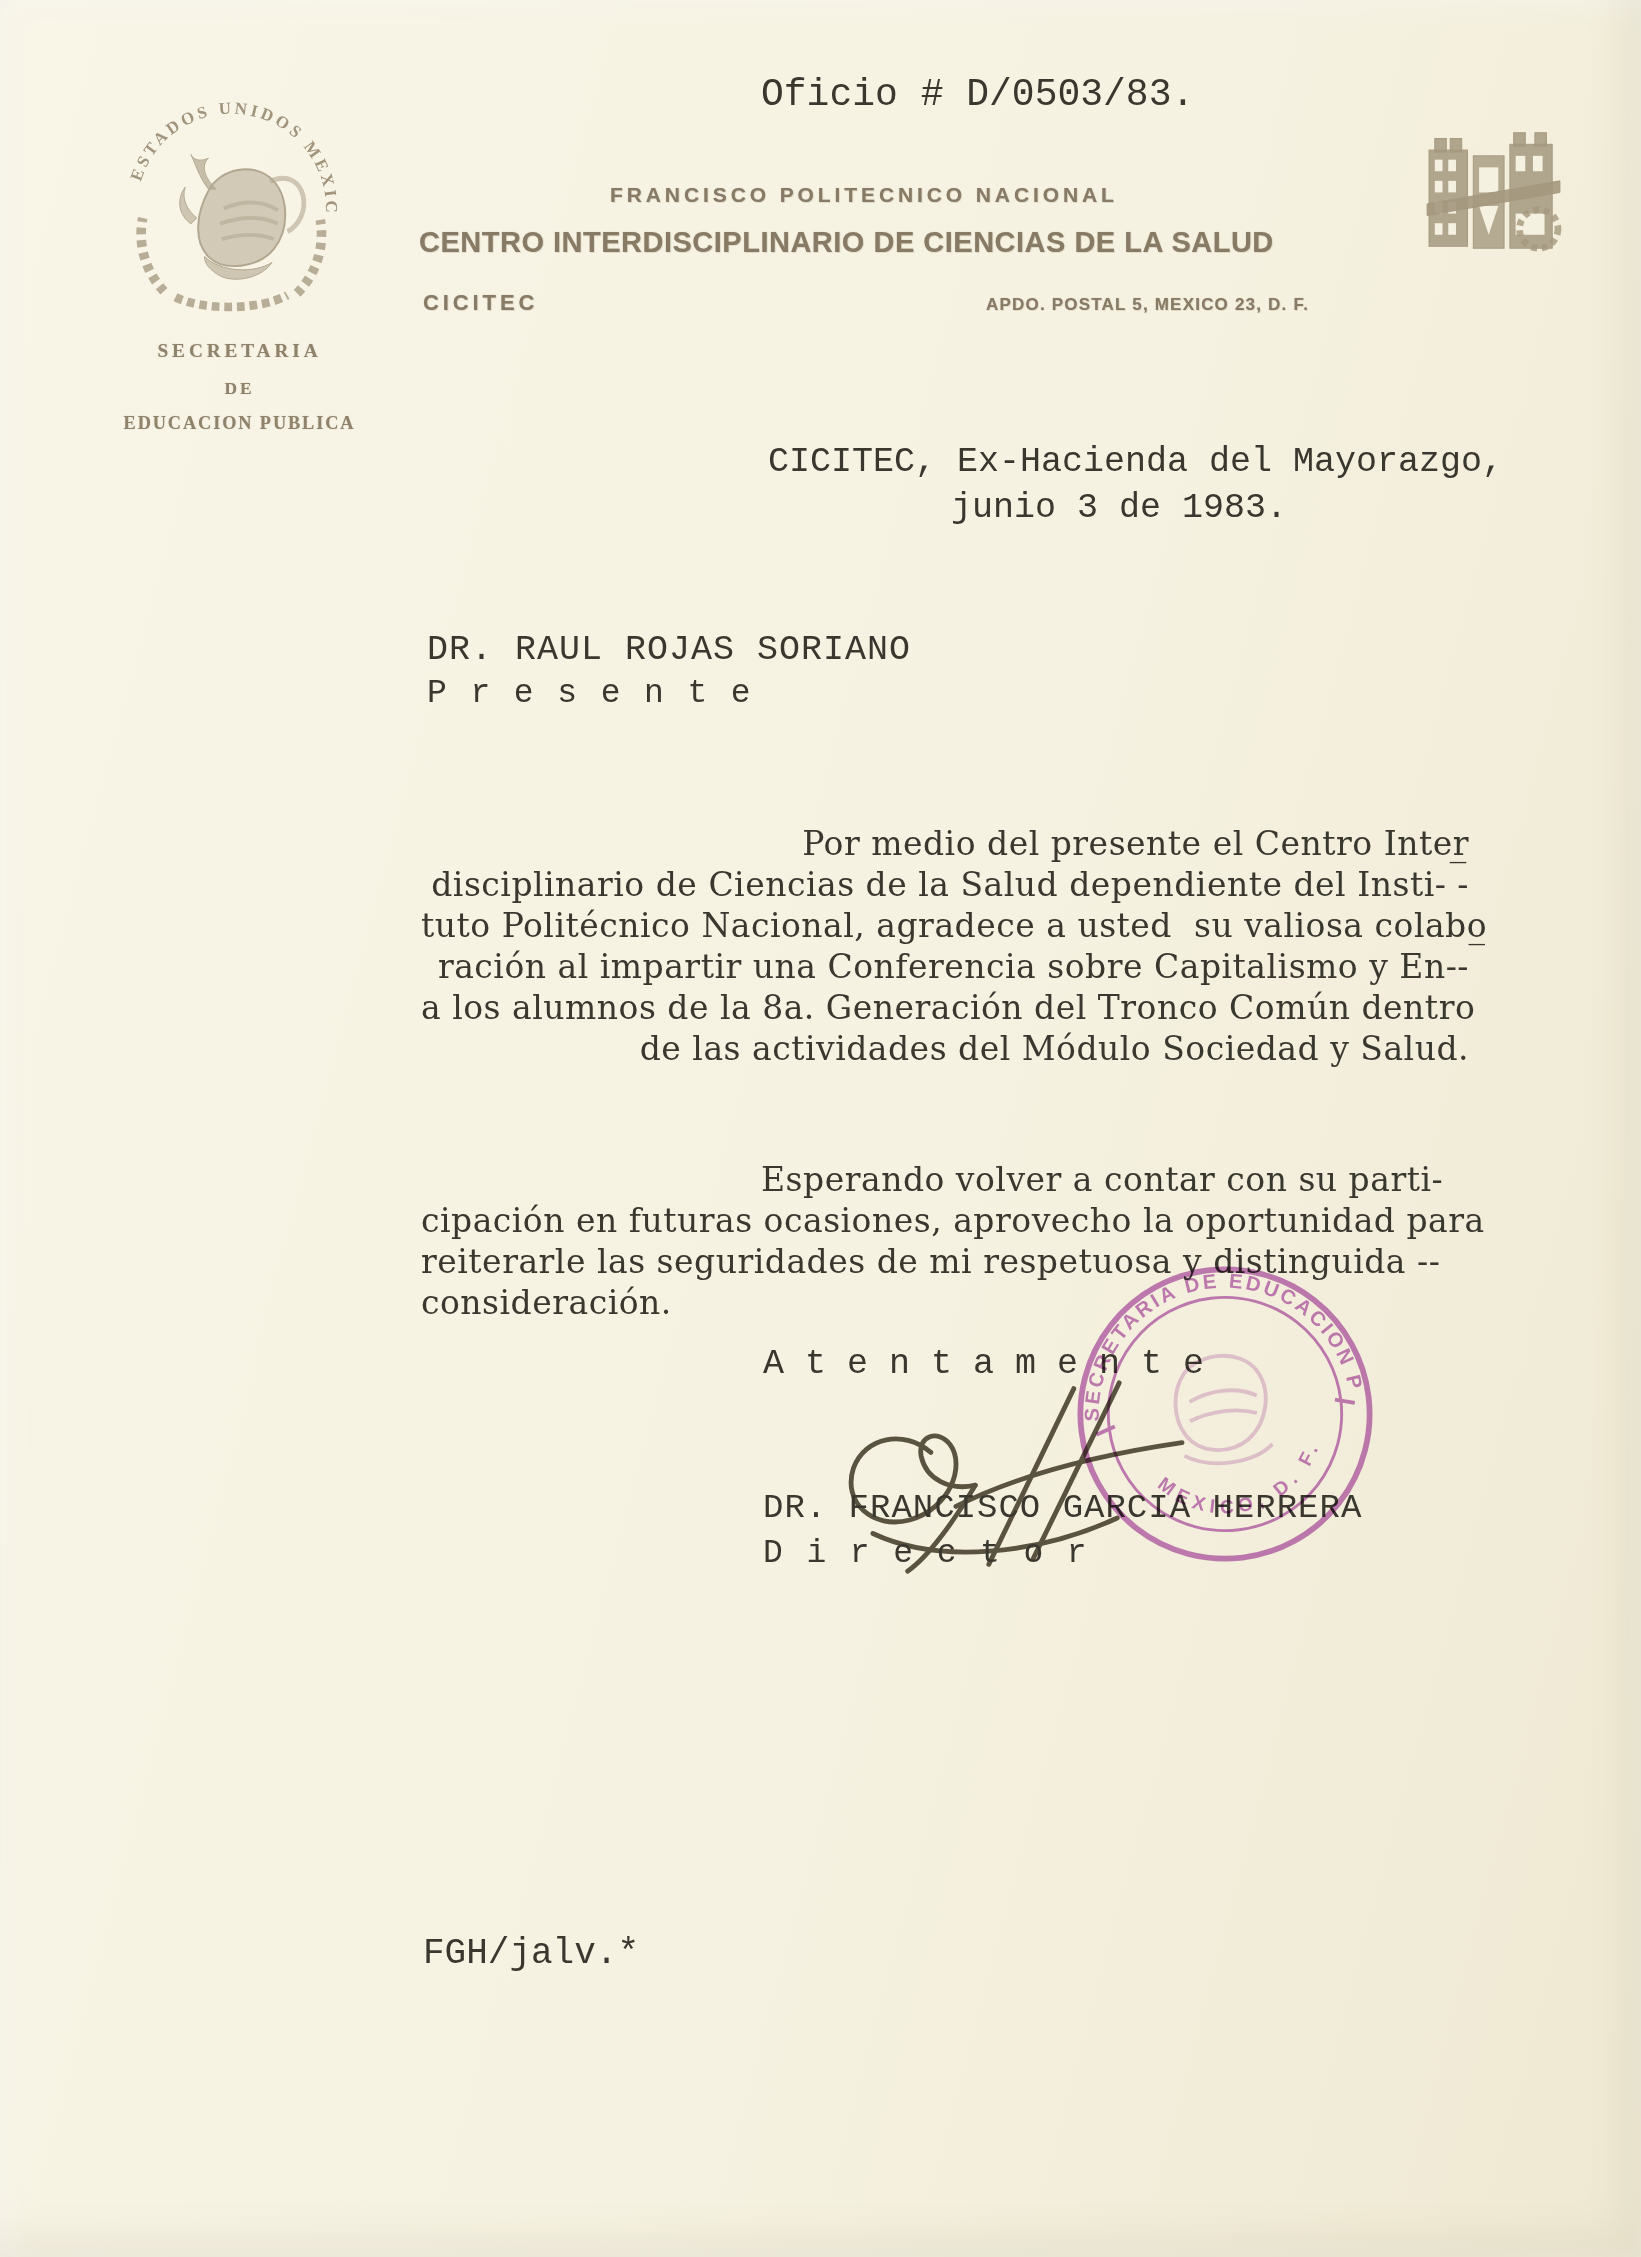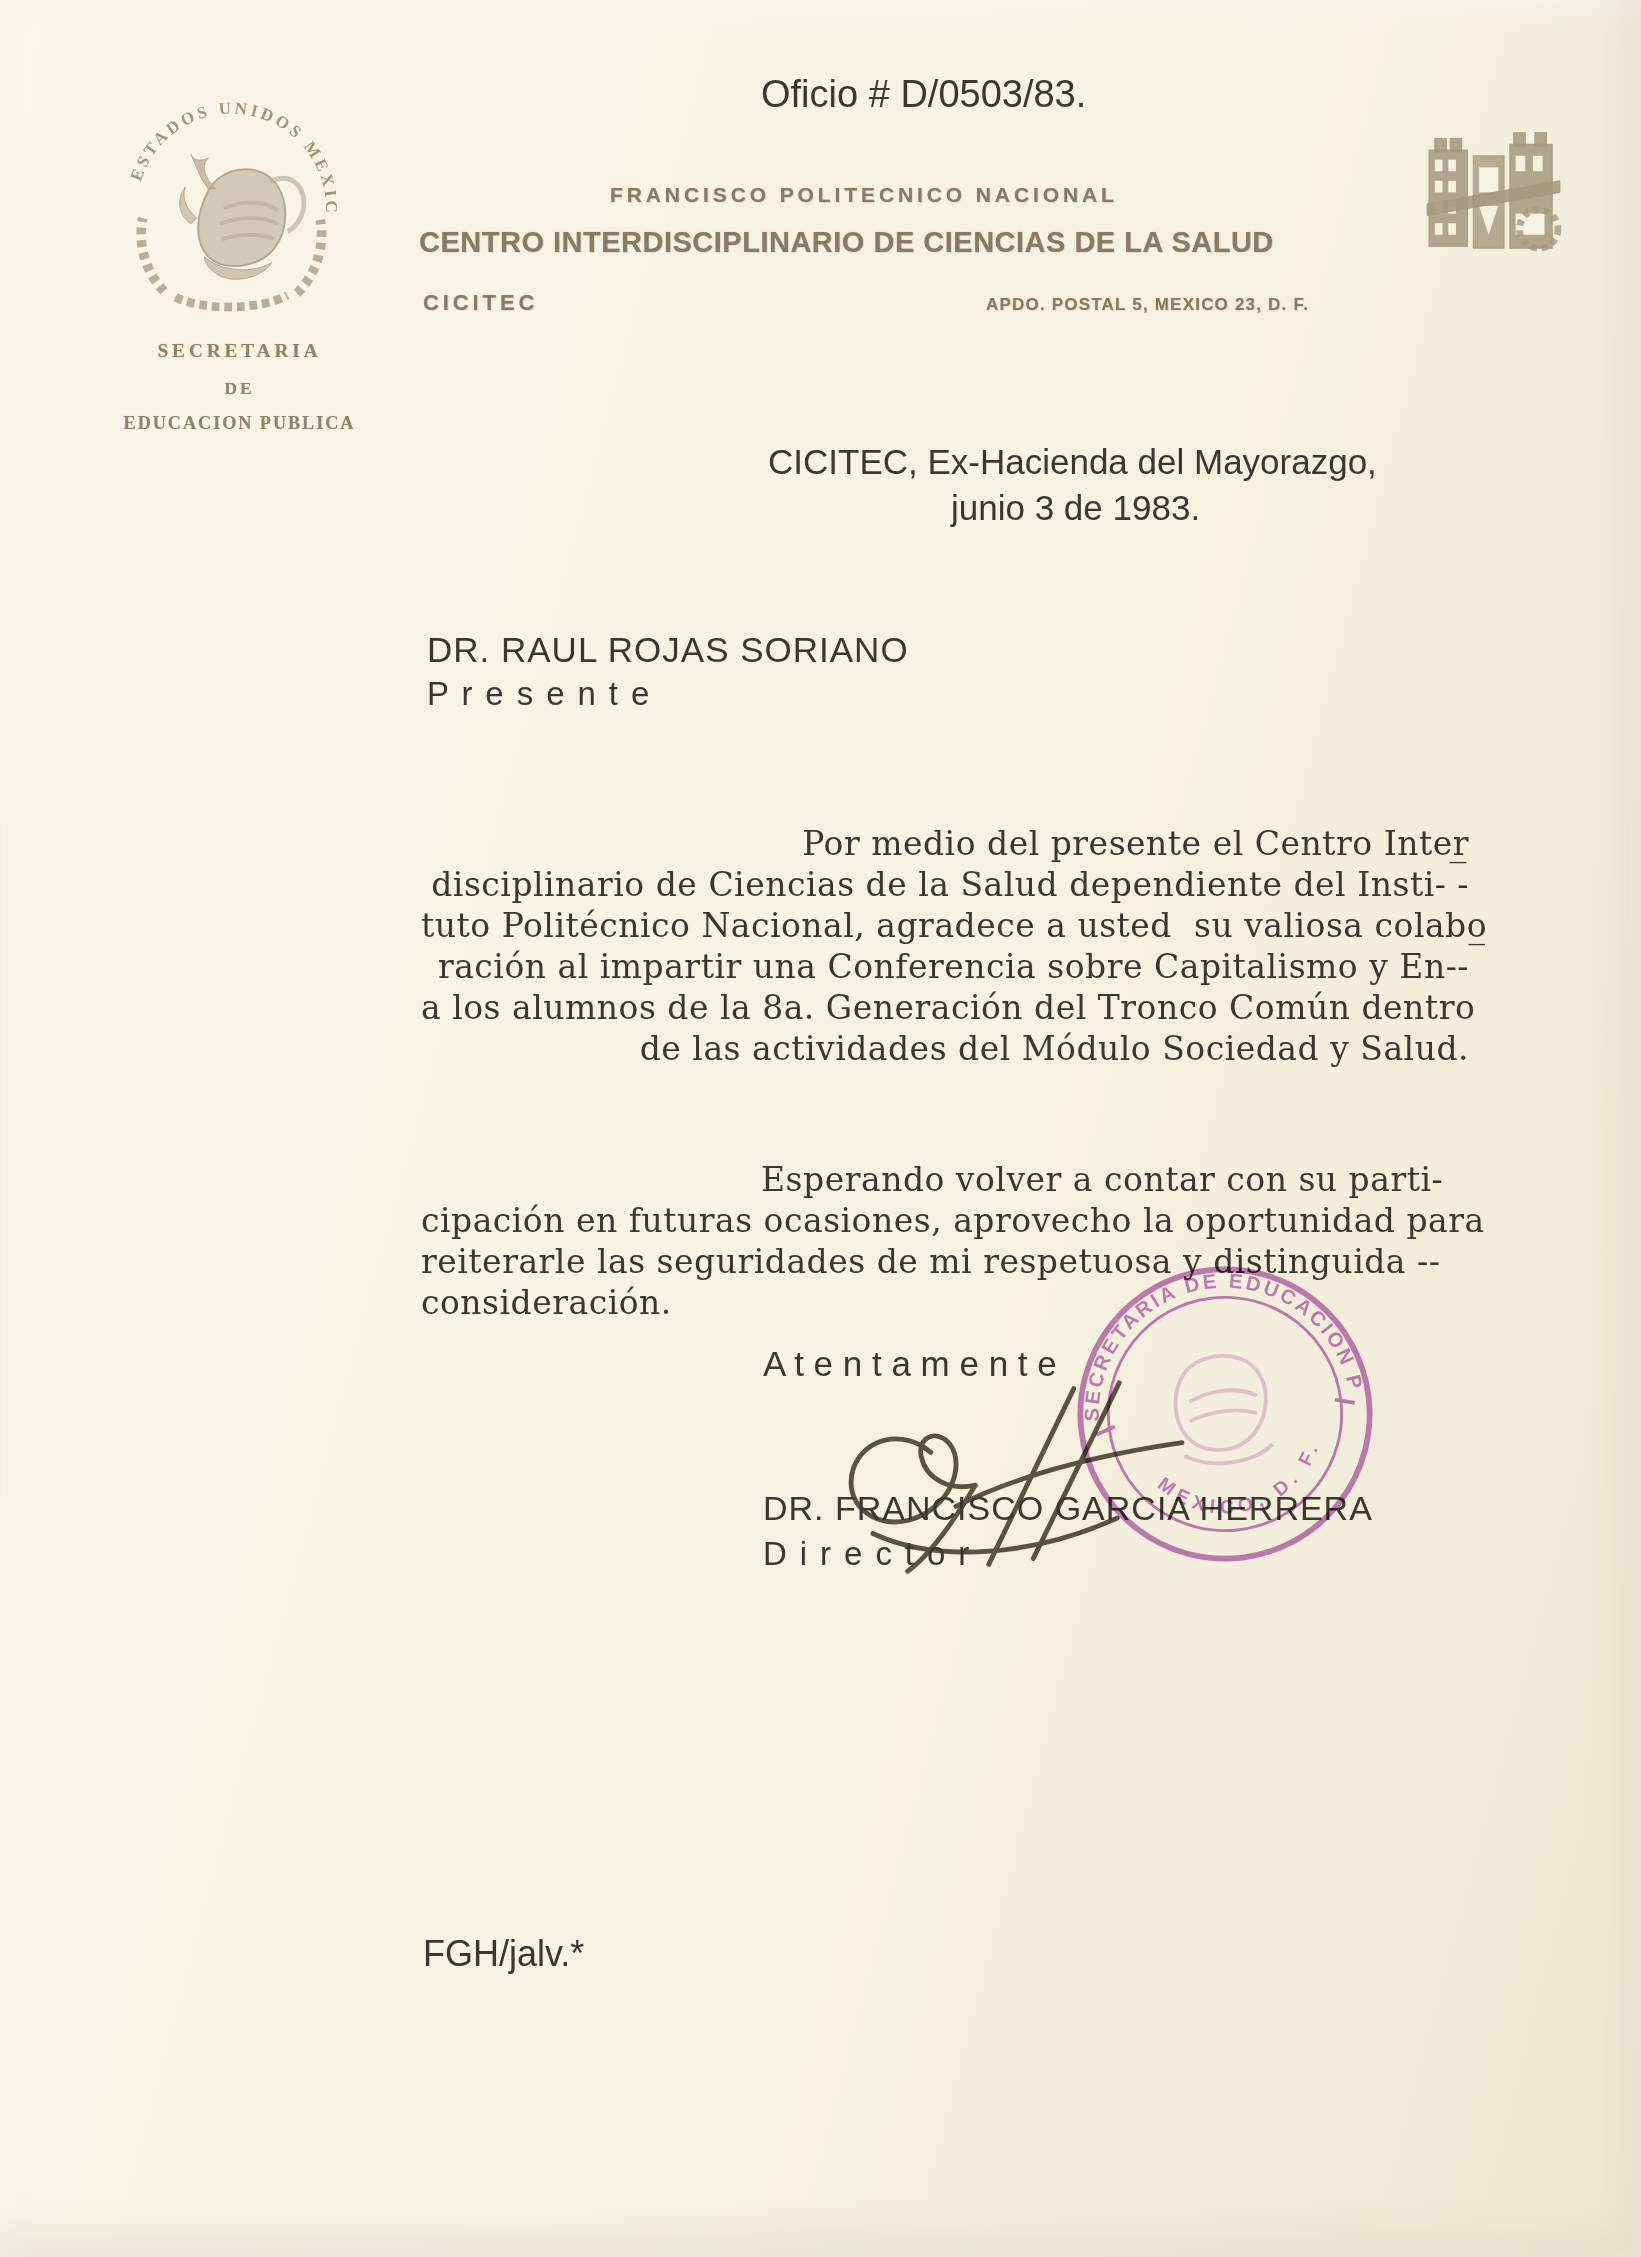--- a/index.html
+++ b/index.html
@@ -8,21 +8,21 @@
     width:1641px;height:2257px;
     background:linear-gradient(105deg,#f9f5e7 0%,#f6f2e1 55%,#efe9d3 100%);
     box-shadow:inset -13.5px -17.4px 43px rgba(120,105,70,.10), inset 5.8px 3.9px 29px rgba(255,255,255,.5);
     font-family:"DejaVu Serif", serif;
     color:#3a372f;
     overflow:hidden;
   }
   .abs{position:absolute;}
   .pre{white-space:pre;}
   
-  .tw{font-family:Liberation Sans, sans-serif;color:#3a372f;text-align:right;}
+  .tw{font-family:Liberation Mono, monospace;color:#3a372f;text-align:right;}
   .body-block .line{font-size:33px;line-height:41px;white-space:pre;letter-spacing:0.5px;}
   .body-block .indent{padding-left:340px;}
   
   .lh{font-family:"Liberation Sans", sans-serif;font-weight:bold;color:#877b66;
       text-shadow:0 0 1px rgba(135,123,102,.55), 1px 1px 0 rgba(135,123,102,.15);}
   .seal-text{font-family:"Liberation Serif", serif;font-weight:bold;color:#8f836c;
       text-shadow:0 0 1px rgba(143,131,108,.5);text-align:center;white-space:pre;}
   
   .stamp-text{font-family:"Liberation Sans", sans-serif;font-weight:bold;color:#a55aab;
       text-shadow:0 0 1px rgba(165,90,171,.45);text-align:center;white-space:pre;}

